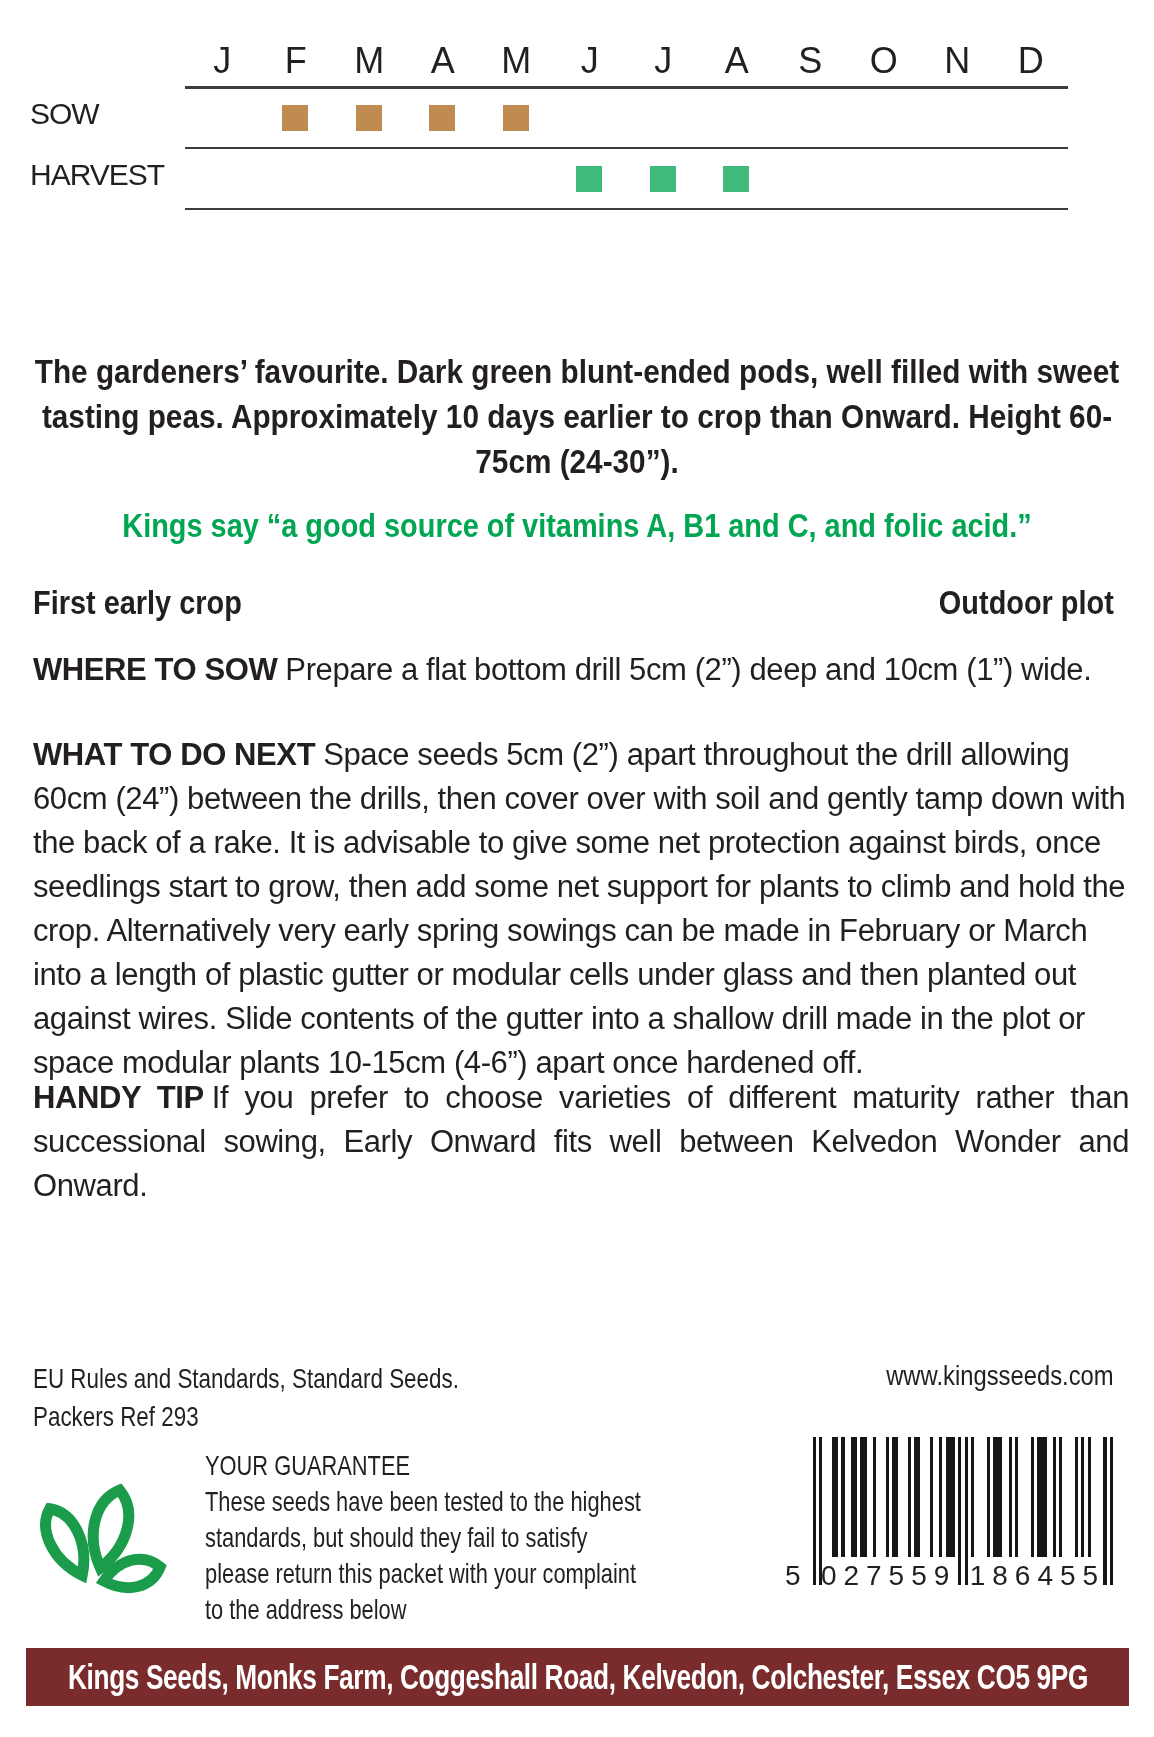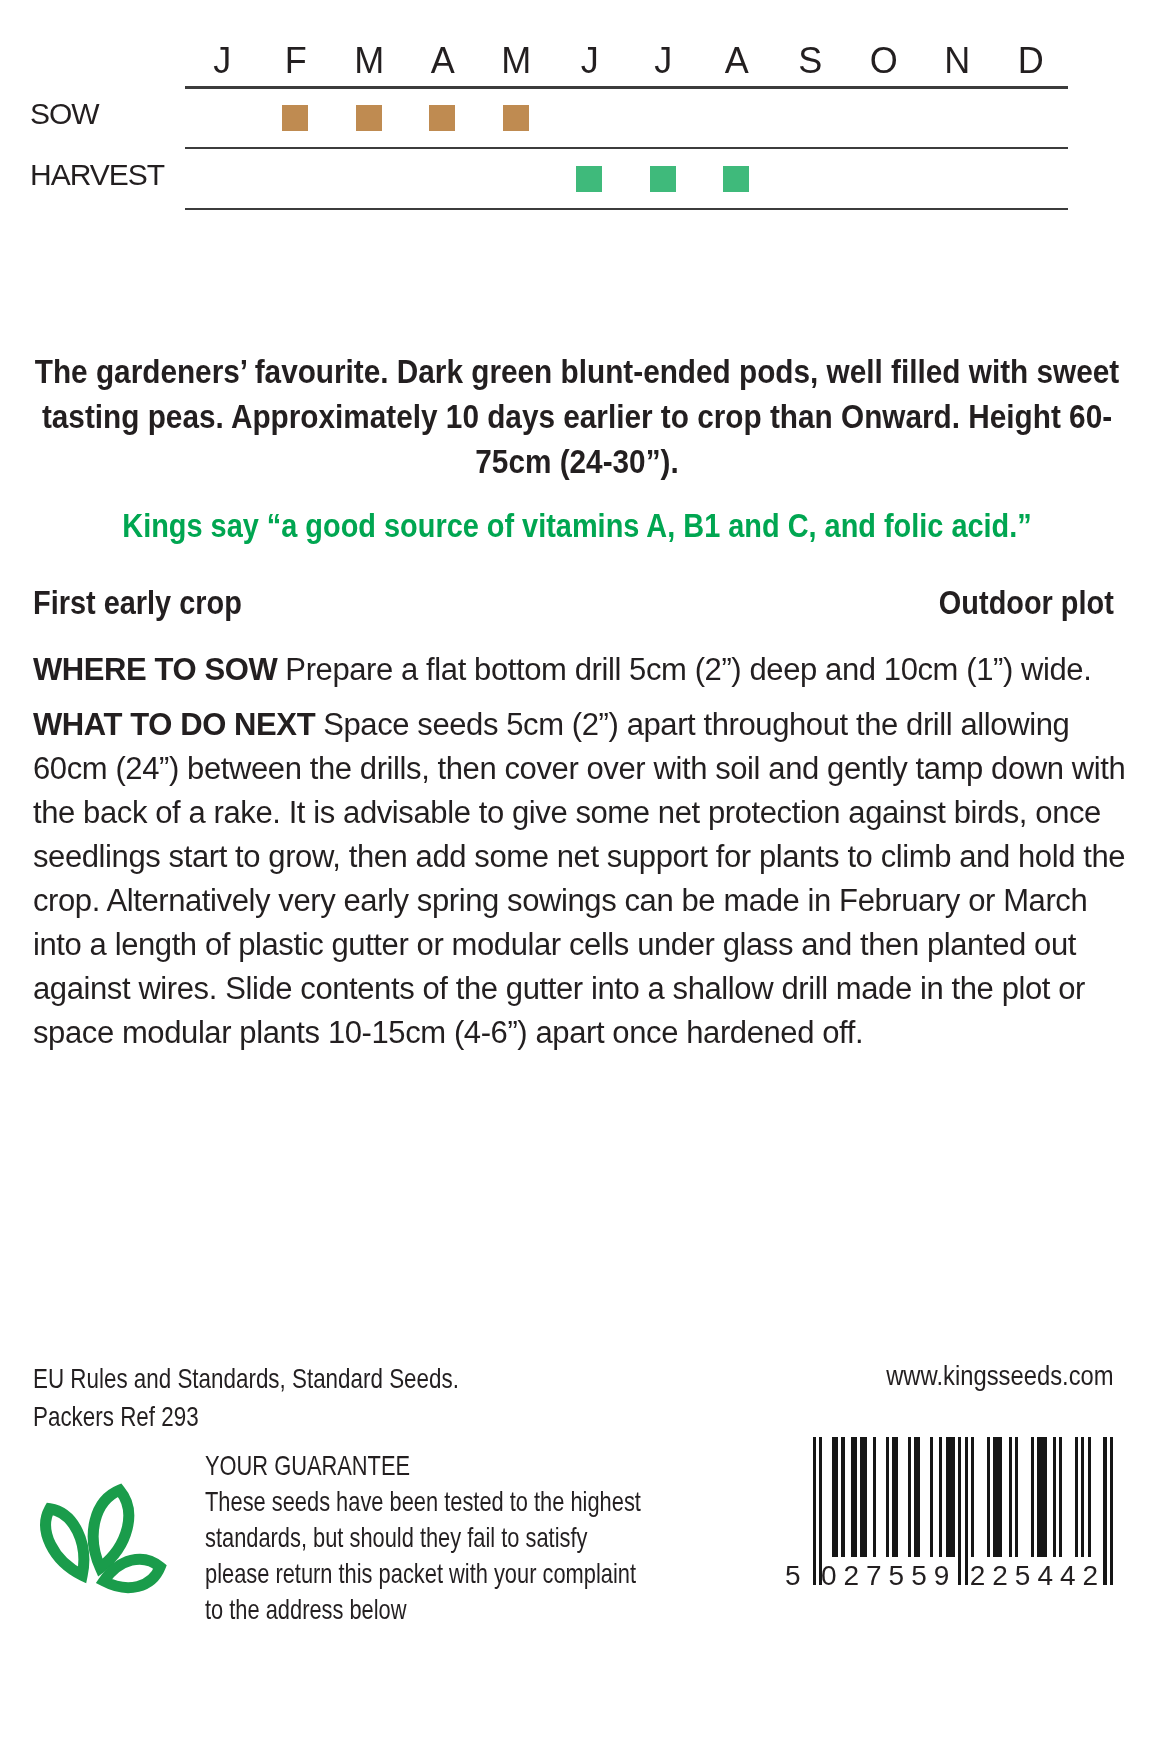--- a/index.html
+++ b/index.html
@@ -133,24 +133,27 @@
 
   <div class="kings" id="kings-line" style="color: rgb(0, 166, 81);">Kings say “a good source of vitamins A, B1 and C, and folic acid.”</div>
 
   <div class="crop-left">First early crop</div>
   <div class="crop-right">Outdoor plot</div>
 
   <div class="sec" style="top:648px">
     <span class="h">WHERE TO SOW</span><span>Prepare a flat bottom drill 5cm (2”) deep and 10cm (1”) wide.</span>
   </div>
 
-  <div class="sec" style="top:703px">
+  <div class="sec" style="top:733px">
     <span class="h">WHAT TO DO NEXT</span><span>Space seeds 5cm (2”) apart throughout the drill allowing 60cm (24”) between the drills, then cover over with soil and gently tamp down with the back of a rake. It is advisable to give some net protection against birds, once seedlings start to grow, then add some net support for plants to climb and hold the crop. Alternatively very early spring sowings can be made in February or March into a length of plastic gutter or modular cells under glass and then planted out against wires. Slide contents of the gutter into a shallow drill made in the plot or space modular plants 10-15cm (4-6”) apart once hardened off.</span>
   </div>
 
+  <div class="sec just" style="top:1076px">
+    <span class="h">HANDY TIP</span><span>If you prefer to choose varieties of different maturity rather than successional sowing, Early Onward fits well between Kelvedon Wonder and Onward.</span>
+  </div>
 
   <div class="eu">
     <div>EU Rules and Standards, Standard Seeds.</div>
     <div>Packers Ref 293</div>
   </div>
   <div class="site">www.kingsseeds.com</div>
 
   <svg class="logo" width="142" height="124" viewBox="0 0 142 124">
     <g fill="none" stroke="#1a9c4b" stroke-width="11">
       <path d="M38 22 C58 36 58 70 38 96 C18 70 18 36 38 22 Z" transform="rotate(-26 38 59)"></path>
@@ -257,17 +260,20 @@
         <div></div>
         <div></div>
         <div></div>
         <div></div>
         <div class="on guard"></div>
         <div class="guard"></div>
         <div class="on guard"></div>
       </div>
     <div class="blead" id="bc-lead">5</div>
     <div class="bgrp bg1" id="bc-g1">027559</div>
-    <div class="bgrp bg2" id="bc-g2">225442</div>
-  </div>
-
+    <div class="bgrp bg2" id="bc-g2">186455</div>
+  </div>
+
+  <div class="addr" style="background: rgb(122, 44, 44);">
+    <span>Kings Seeds, Monks Farm, Coggeshall Road, Kelvedon, Colchester, Essex CO5 9PG</span>
+  </div>
 
 </div>
 
 </body></html>

